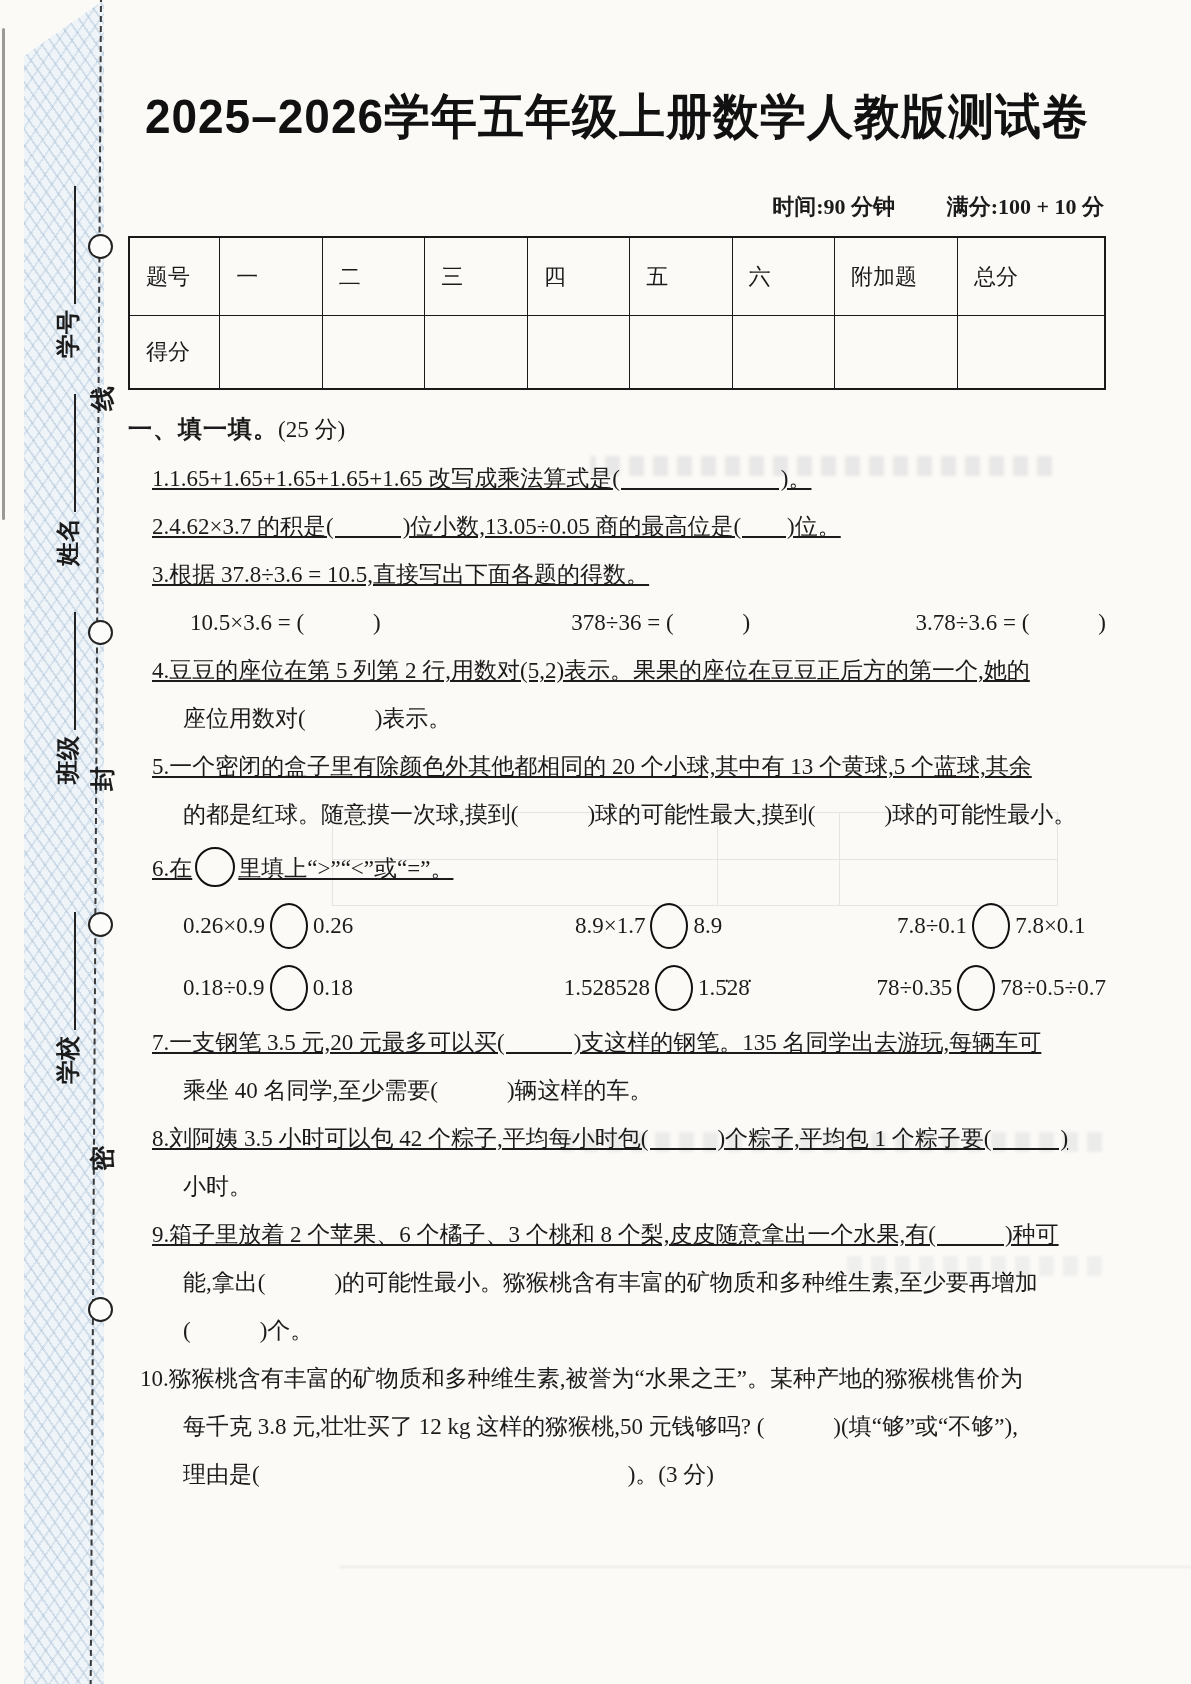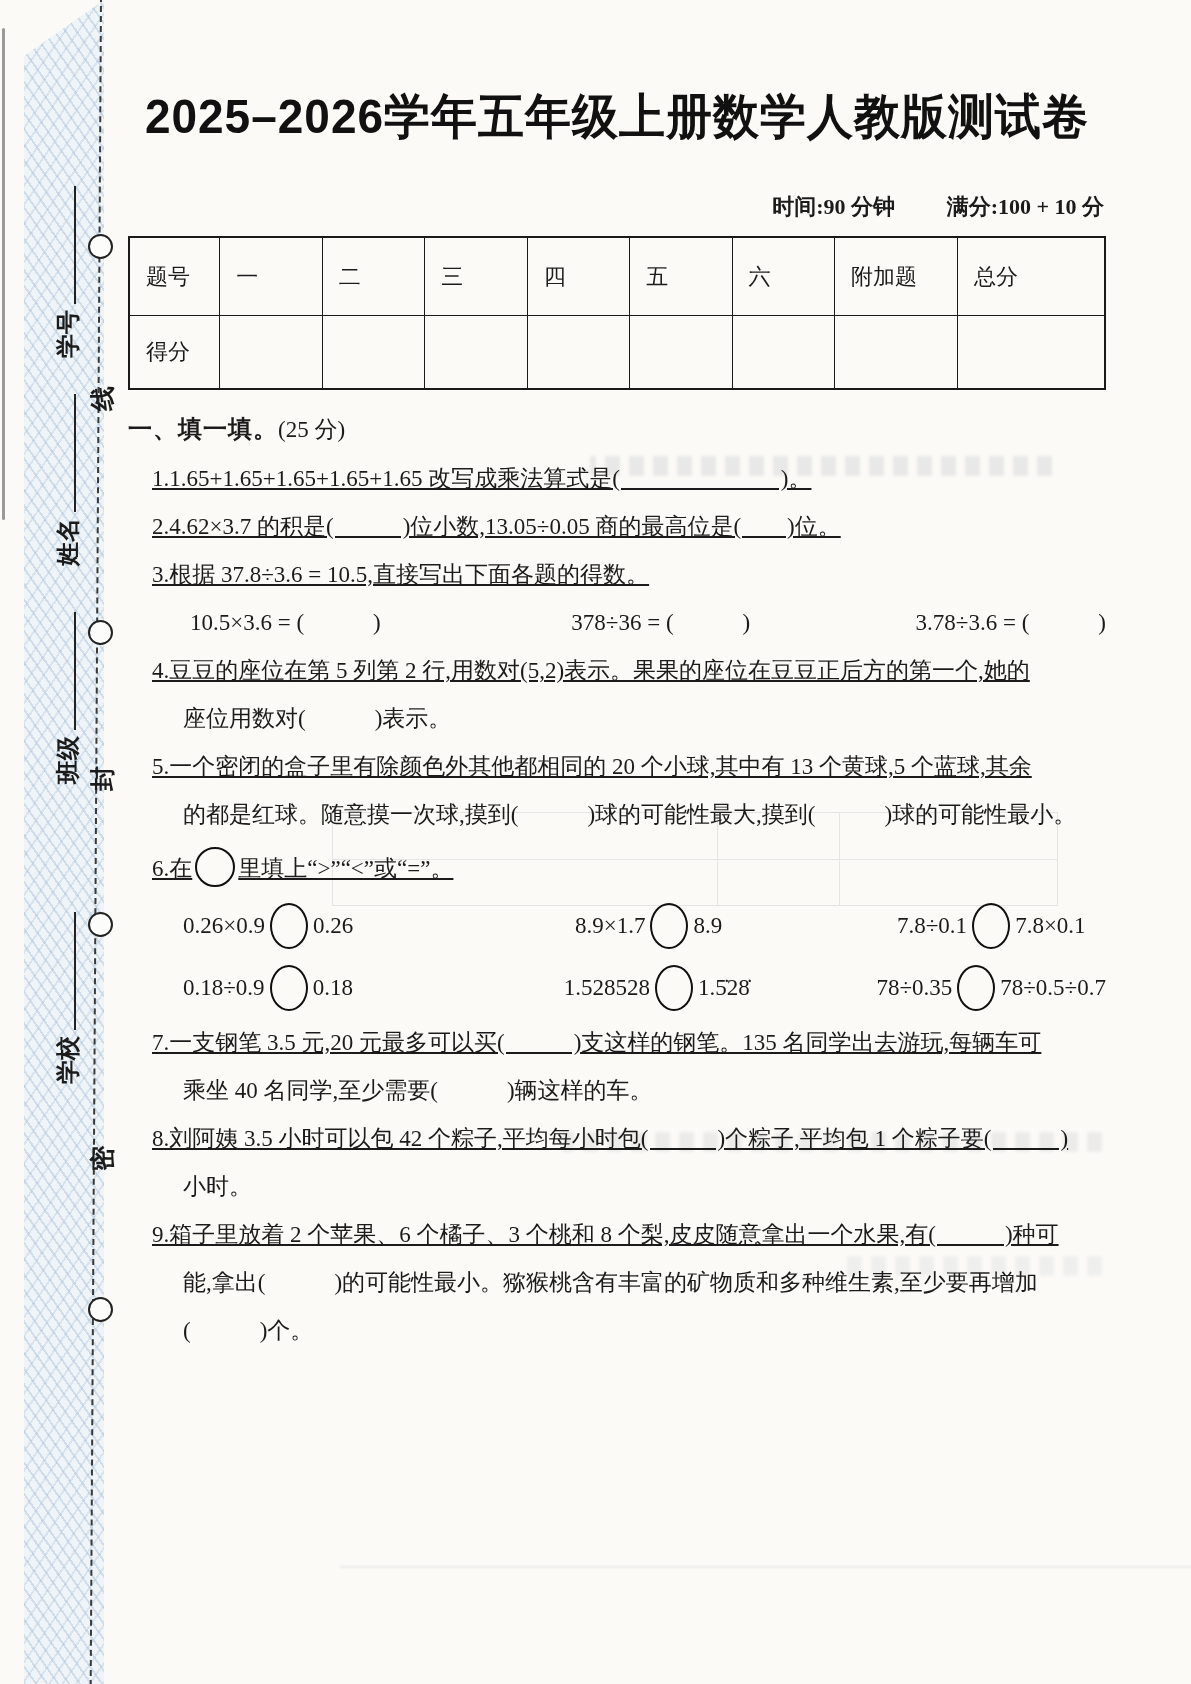--- a/index.html
+++ b/index.html
@@ -238,14 +238,19 @@
     <div class="q-line q-first">8.刘阿姨 3.5 小时可以包 42 个粽子,平均每小时包(　　　)个粽子,平均包 1 个粽子要(　　　)</div>
     <div class="q-line">小时。</div>
   </div>
 
   <div class="q">
     <div class="q-line q-first">9.箱子里放着 2 个苹果、6 个橘子、3 个桃和 8 个梨,皮皮随意拿出一个水果,有(　　　)种可</div>
     <div class="q-line">能,拿出(　　　)的可能性最小。猕猴桃含有丰富的矿物质和多种维生素,至少要再增加</div>
     <div class="q-line">(　　　)个。</div>
   </div>
 
+  <div class="q">
+    <div class="q-line q10-first">10.猕猴桃含有丰富的矿物质和多种维生素,被誉为“水果之王”。某种产地的猕猴桃售价为</div>
+    <div class="q-line">每千克 3.8 元,壮壮买了 12 kg 这样的猕猴桃,50 元钱够吗? (　　　)(填“够”或“不够”),</div>
+    <div class="q-line">理由是(　　　　　　　　　　　　　　　　)。(3 分)</div>
+  </div>
 
 </div>
 
 </body></html>

